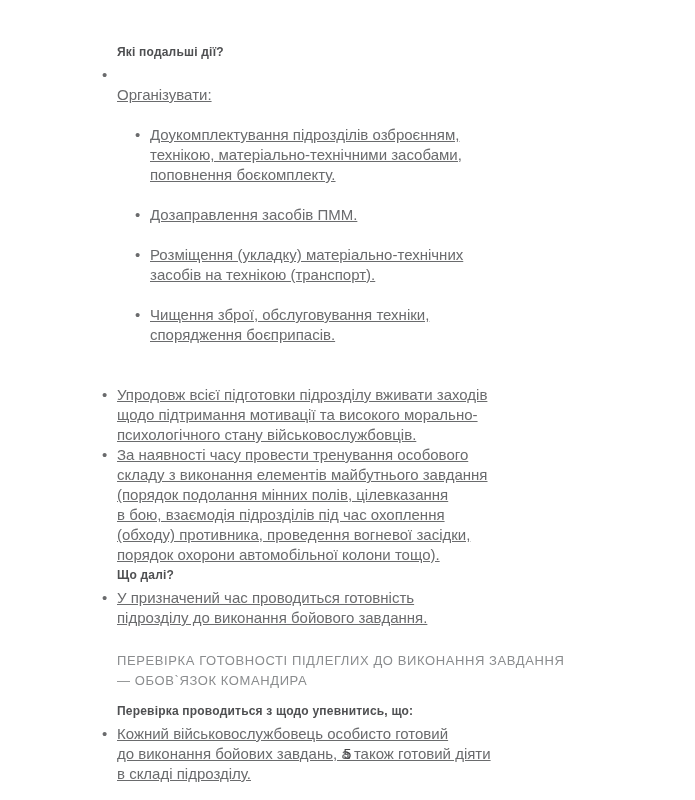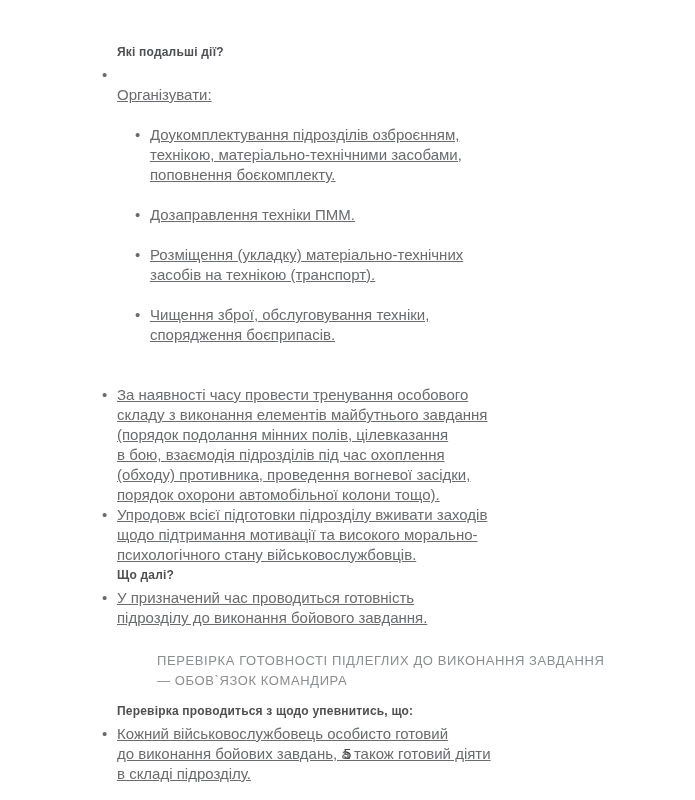--- a/index.html
+++ b/index.html
@@ -70,21 +70,20 @@
   }
   .section-gap {
   }
   .caps-note {
     margin-top: 23px;
     color: #8a8c8e;
     font-size: 13px;
     line-height: 20px;
     letter-spacing: 0.6px;
     white-space: pre-line;
-    margin-left: 40px;
   }
   .heading-after-note {
     margin-top: 10px;
   }
   .page-number {
     position: absolute;
     left: 0;
     right: 0;
     top: 745px;
     text-align: center;
@@ -101,36 +100,36 @@
 
     <div class="section">
       <div class="heading">Які подальші дії?</div>
       <ul class="bullet-list">
         <li>
           <span>Організувати:</span>
           <ul class="sub-list">
             <li>Доукомплектування підрозділів озброєнням,
 технікою, матеріально-технічними засобами,
 поповнення боєкомплекту.</li>
-            <li>Дозаправлення техніки ПММ.</li>
+            <li>Дозаправлення засобів ПММ.</li>
             <li>Розміщення (укладку) матеріально-технічних
 засобів на технікою (транспорт).</li>
             <li>Чищення зброї, обслуговування техніки,
 спорядження боєприпасів.</li>
           </ul>
         </li>
+        <li>Упродовж всієї підготовки підрозділу вживати заходів
+щодо підтримання мотивації та високого морально-
+психологічного стану військовослужбовців.</li>
         <li>За наявності часу провести тренування особового
 складу з виконання елементів майбутнього завдання
 (порядок подолання мінних полів, цілевказання
 в бою, взаємодія підрозділів під час охоплення
 (обходу) противника, проведення вогневої засідки,
 порядок охорони автомобільної колони тощо).</li>
-        <li>Упродовж всієї підготовки підрозділу вживати заходів
-щодо підтримання мотивації та високого морально-
-психологічного стану військовослужбовців.</li>
       </ul>
     </div>
 
     <div class="section section-gap">
       <div class="heading">Що далі?</div>
       <ul class="bullet-list">
         <li>У призначений час проводиться готовність
 підрозділу до виконання бойового завдання.</li>
       </ul>
     </div>

